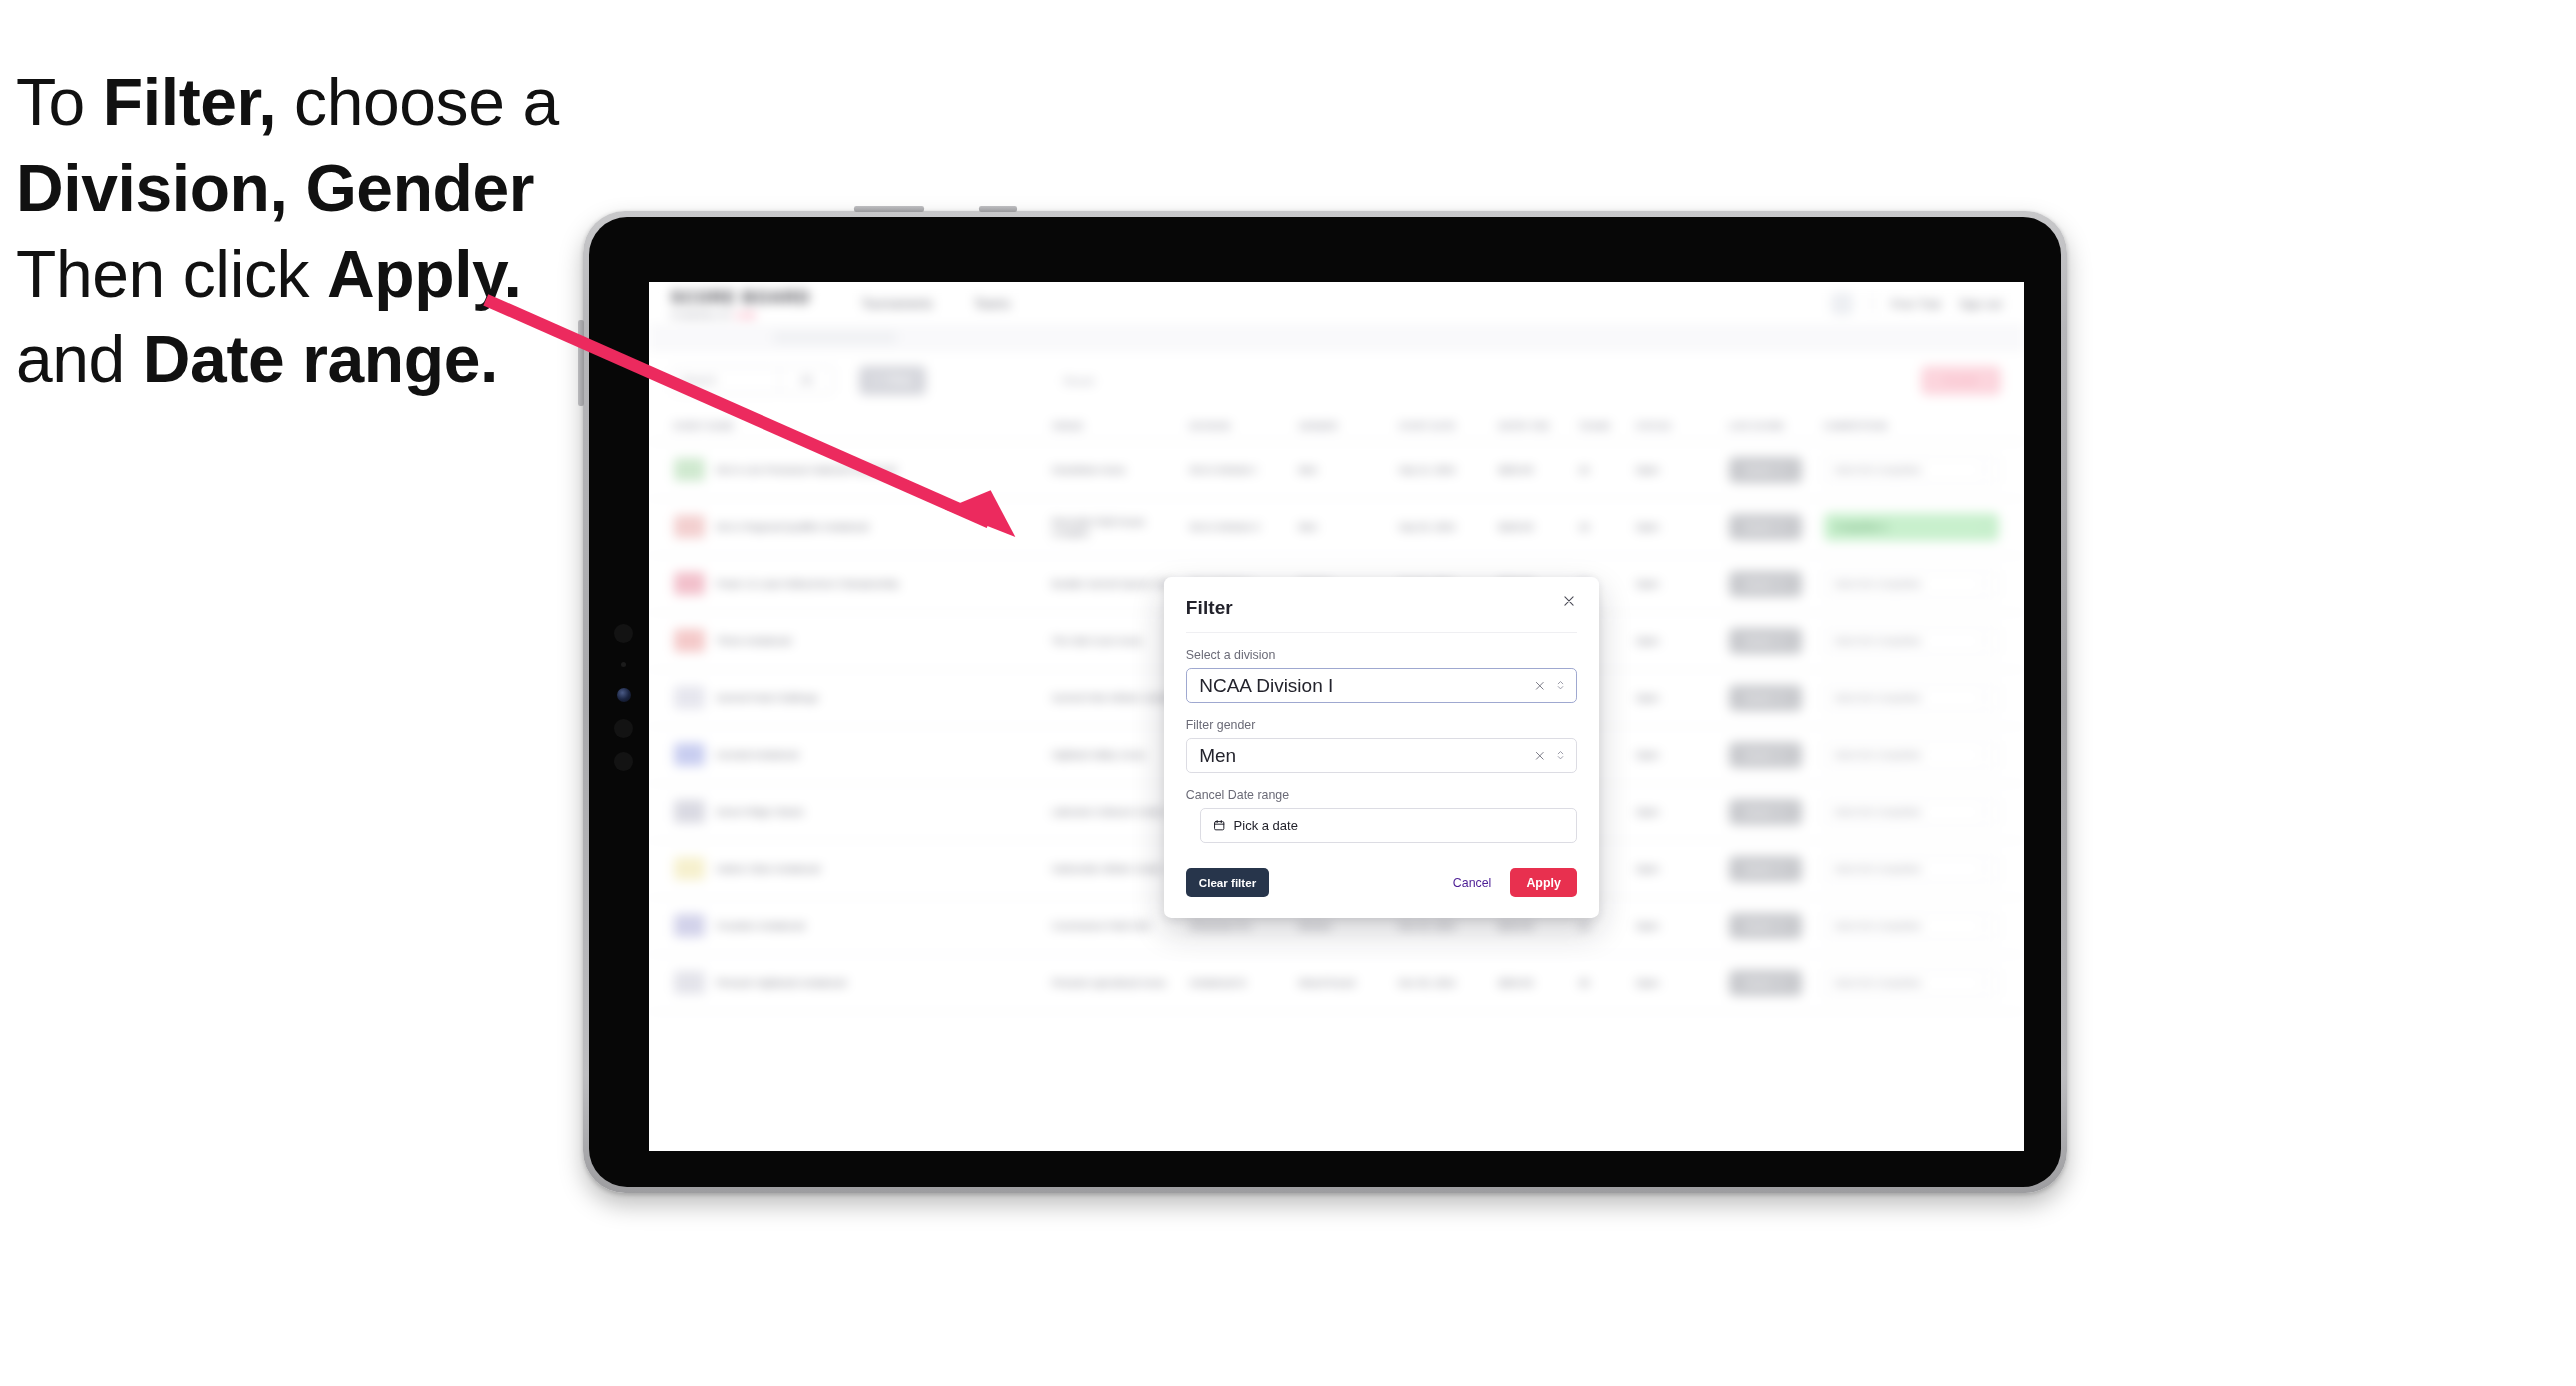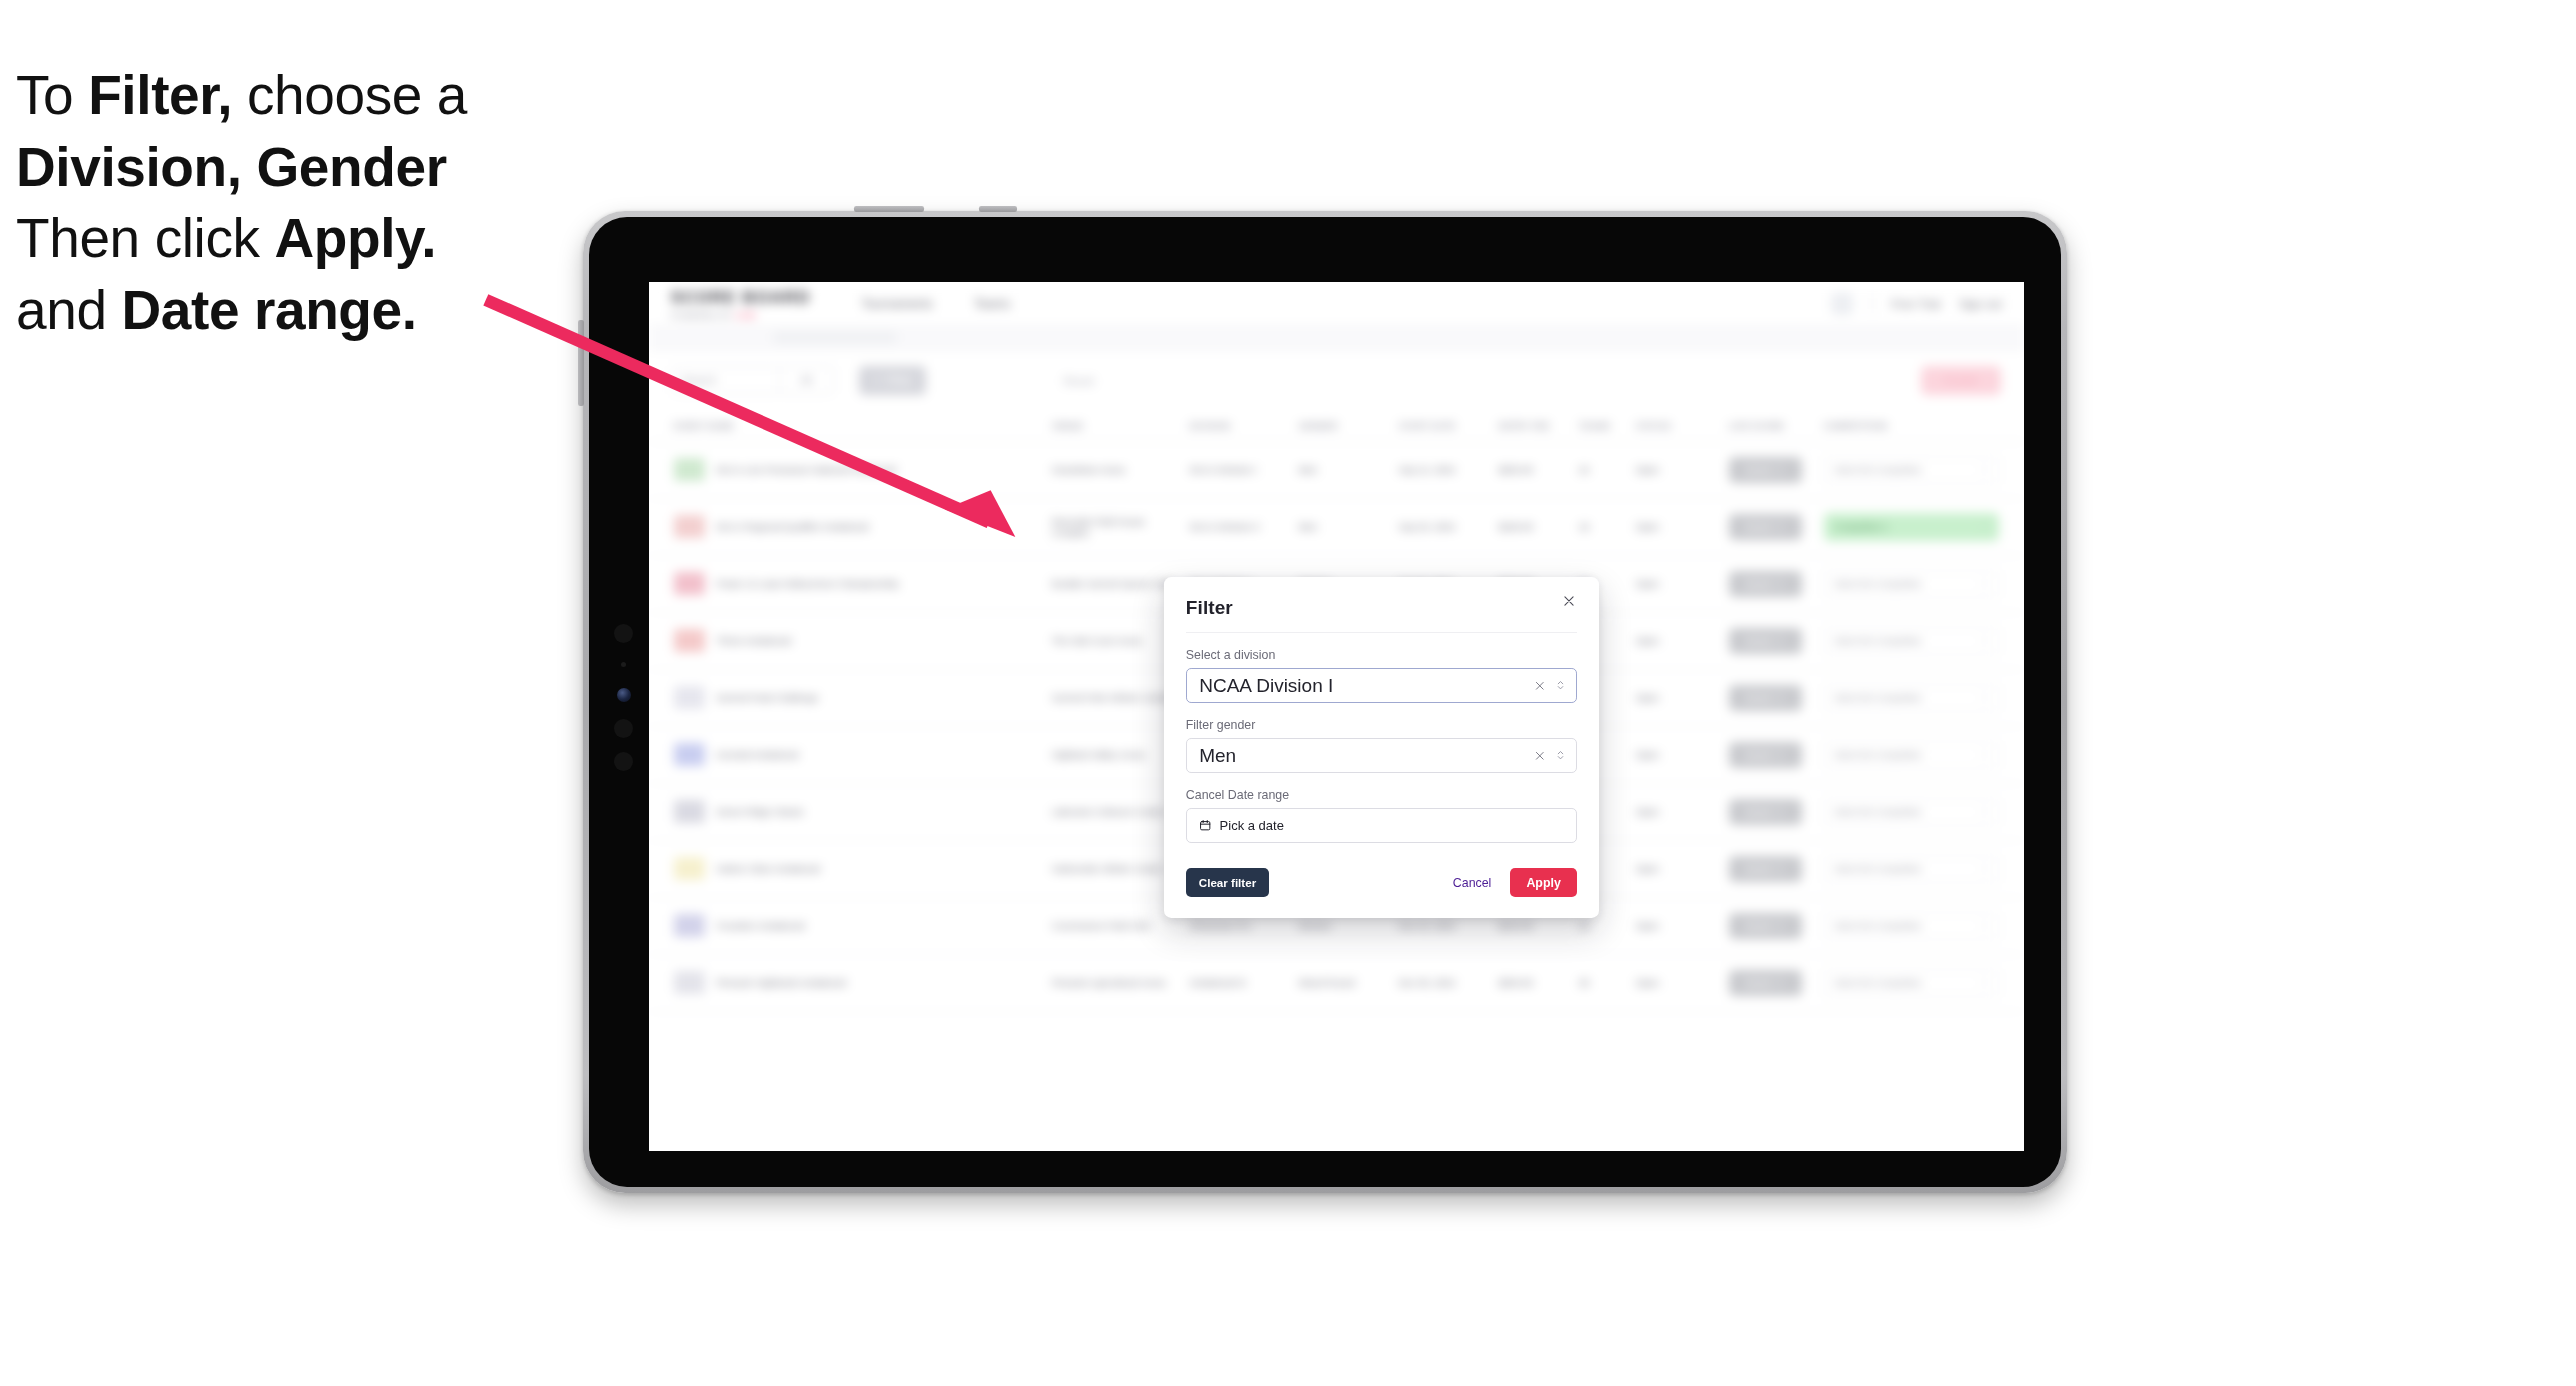--- a/index.html
+++ b/index.html
@@ -16,21 +16,21 @@
     -webkit-font-smoothing: antialiased;
   }
 
   
   #caption {
     position: absolute;
     left: 16px;
     top: 60px;
     width: 553px;
     font-family: "Liberation Sans", sans-serif;
-    font-size: 55px;
+    font-size: 66px;
     line-height: 1.30;
     color: #111111;
     letter-spacing: -0.4px;
   }
   #caption .b { font-weight: 700; }
   #caption .ln { display: block; white-space: nowrap; }
 
   
   #arrow-svg {
     position: absolute;
@@ -222,21 +222,21 @@
   .field-label { font-size: 12.4px; color: #6b6b77; margin-bottom: 6.5px; }
   .select-ctl {
     height: 35px; border: 0.7px solid #dcdce3; border-radius: 5.1px; background: #ffffff;
     display: flex; align-items: center; padding: 0 9.5px 0 12.4px; box-sizing: border-box;
   }
   .select-ctl.focused { border: 1.5px solid #9fa8d0; }
   .select-value { font-size: 19px; color: #23232c; flex: 1; }
   .select-actions { display: flex; align-items: center; gap: 10.2px; color: #7b7b88; }
   .date-ctl {
     height: 35px; border: 0.7px solid #dcdce3; border-radius: 5.1px; background: #ffffff;
-    display: flex; align-items: center; gap: 8px; padding: 0 12.4px; box-sizing: border-box;
+    display: flex; align-items: center; gap: 8px; padding: 0 12.4px; box-sizing: border-box; margin-left: 14px;
   }
   .date-text { font-size: 13px; color: #22222b; }
   .modal-foot {
     margin-top: 25px; display: flex; align-items: center;
   }
   .btn-clear {
     background: #27354b; color: #ffffff; font-size: 11.6px; font-weight: 700;
     border-radius: 5.1px; padding: 0 13px; height: 29px;
     display: flex; align-items: center; cursor: pointer; border: none;
     font-family: "Liberation Sans", sans-serif;

